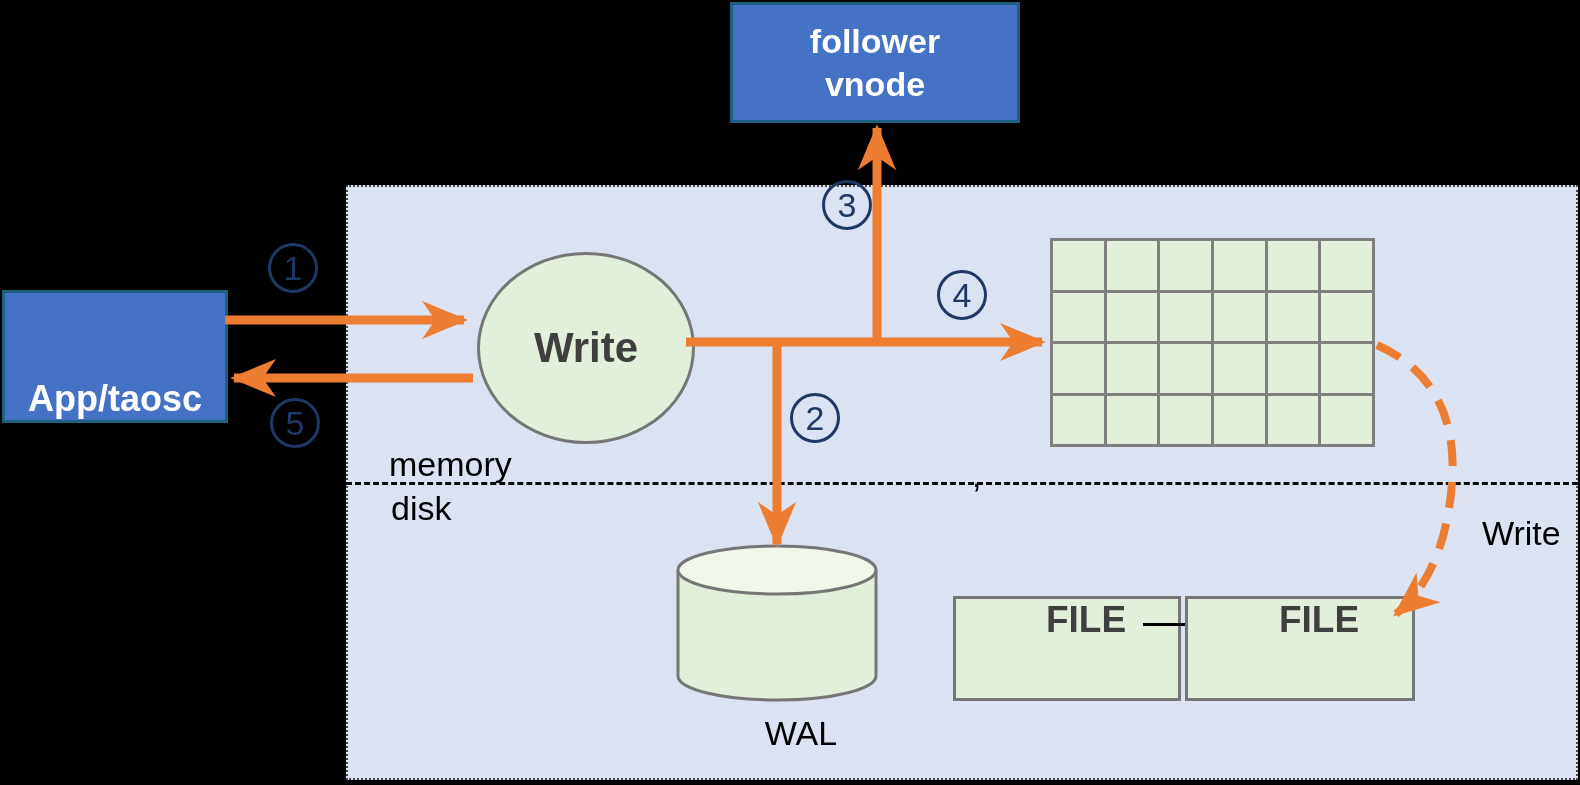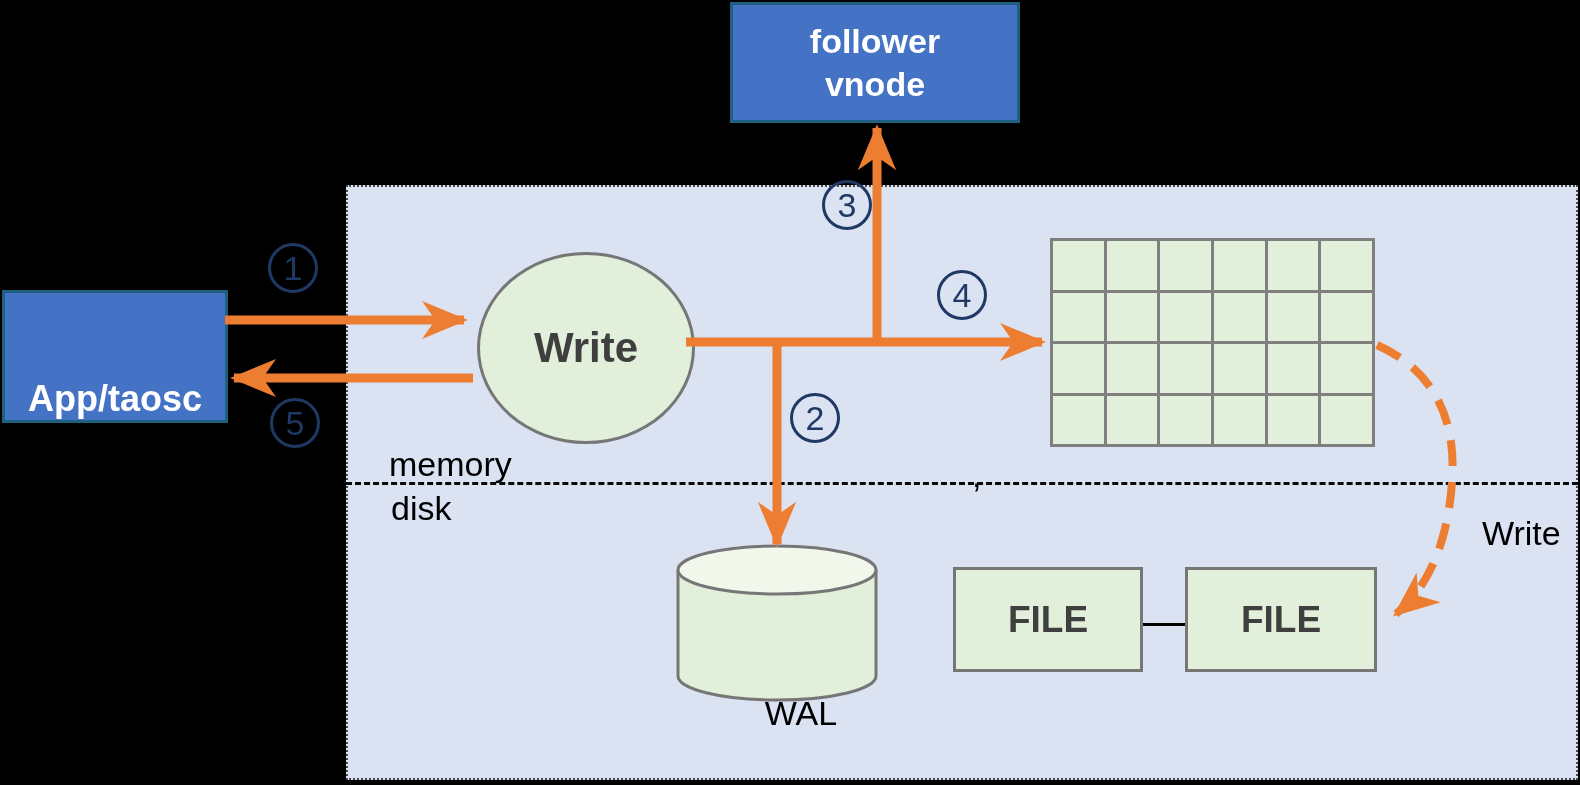--- a/index.html
+++ b/index.html
@@ -26,32 +26,32 @@
          border-radius:50%;background:#e2efda;border:3px solid #767676;
          display:flex;align-items:center;justify-content:center;
          font-size:42px;font-weight:bold;color:#3f3f3f;text-align:center;}
 
   
   .memgrid{position:absolute;left:1050px;top:238px;width:319px;height:203px;
            display:grid;gap:3px;background:#7f7f7f;border:3px solid #7f7f7f;}
   .grid-cell{background:#e2efda;}
 
   
-  .filebox{position:absolute;top:567px;height:99px;background:#e2efda;
-           border:3px solid #767676;display:flex;align-items:center;
-           justify-content:center;font-size:37px;font-weight:bold;color:#3f3f3f;}
+  .filebox{position:absolute;top:596px;height:99px;background:#e2efda;
+           border:3px solid #767676;display:flex;
+           justify-content:center;font-size:37px;font-weight:bold;color:#3f3f3f;padding-left:38px;}
   .file1{left:953px;width:184px;}
   .file2{left:1185px;width:186px;}
   .fileconn{position:absolute;left:1143px;top:623px;width:42px;height:3px;background:#000;}
 
   
   .lbl{position:absolute;color:#000;font-size:34px;line-height:1;margin-left:24px;}
   .memory{left:365px;top:447px;}
   .disk{left:367px;top:491px;}
-  .wal{left:777px;top:696px;transform:translateX(-50%);}
+  .wal{left:777px;top:716px;transform:translateX(-50%);}
   .leader{left:1555px;top:715px;transform:translateX(-100%);}
   .flush{left:1458px;top:516px;}
   .comma{left:948px;top:458px;font-size:34px;}
 
   
   .step{position:absolute;width:44px;height:44px;border:3px solid #1f3864;
         border-radius:50%;color:#1f3864;font-size:34px;display:flex;
         align-items:center;justify-content:center;background:transparent;}
   .s1{left:268px;top:243px;}
   .s2{left:790px;top:393px;}

